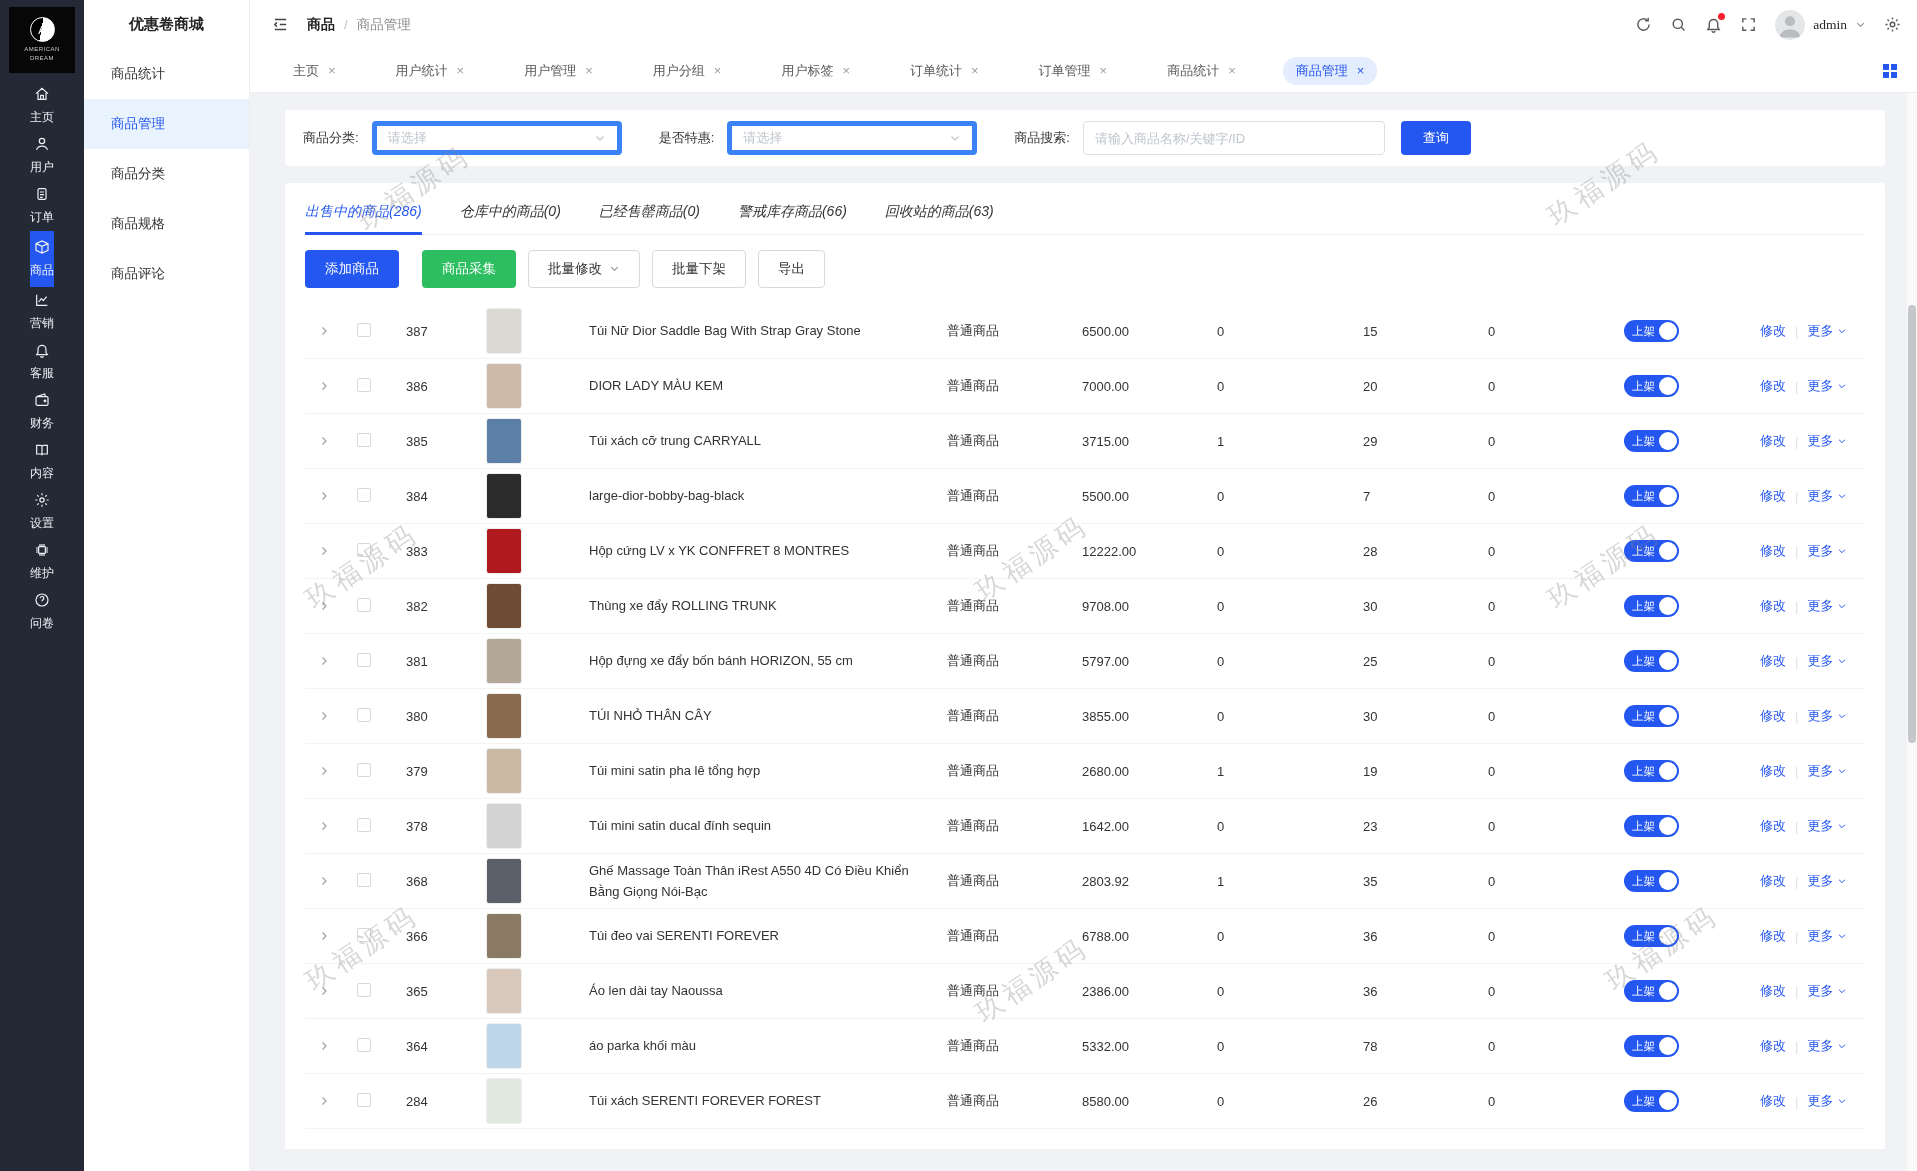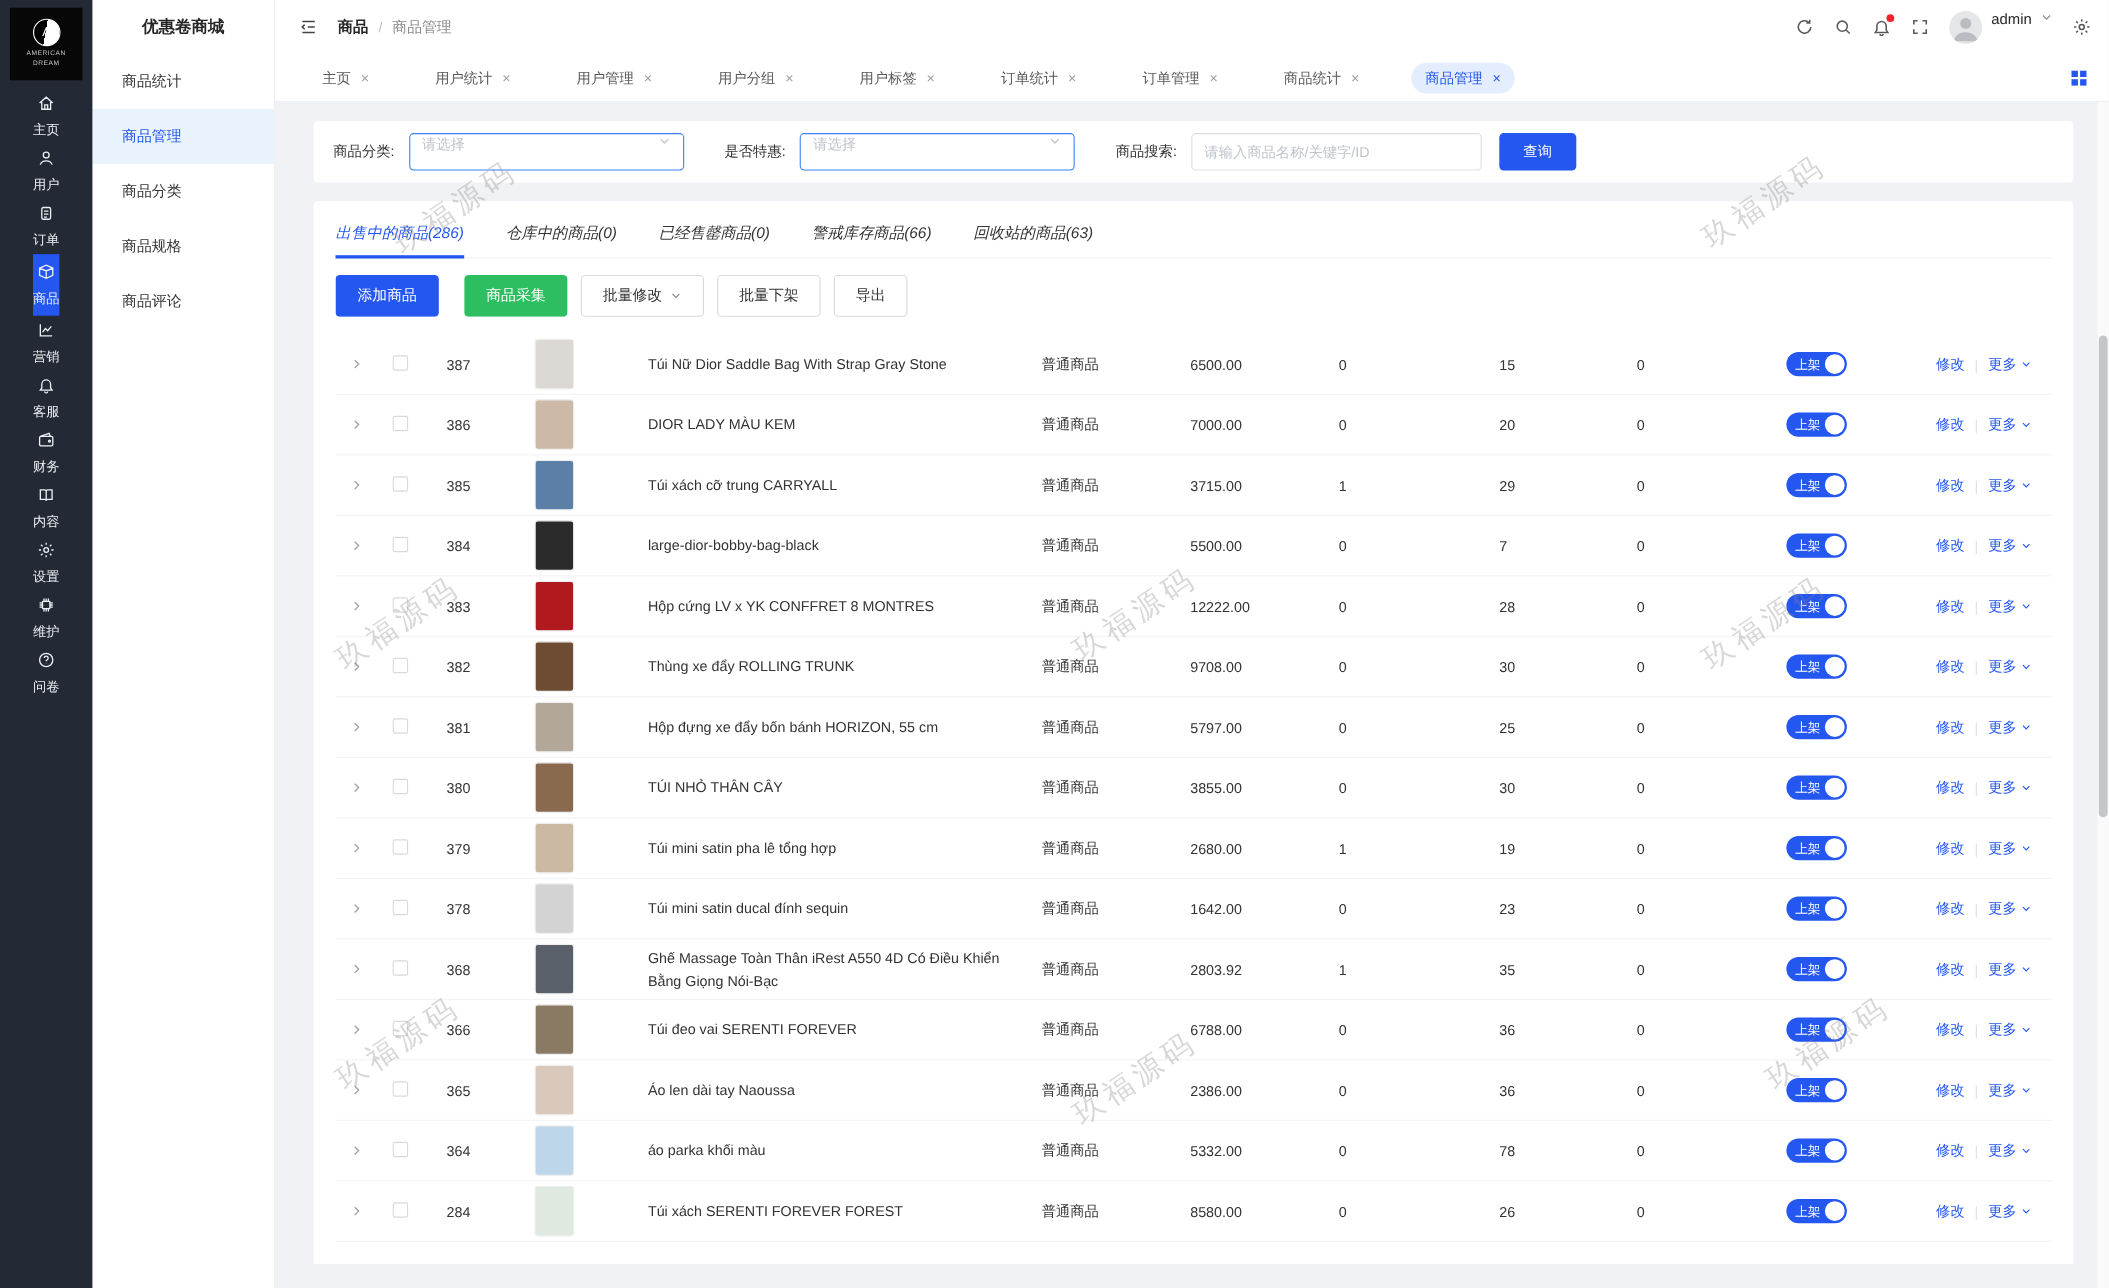--- a/index.html
+++ b/index.html
@@ -28,42 +28,42 @@
   .topbar-left { display:flex; align-items:center; }
   .fold { color:#444; margin-right:18px; display:flex; }
   .fold svg, .icon-btn svg { width:17px; height:17px; }
   .crumb-main { font-size:14px; font-weight:bold; color:#262626; }
   .crumb-sep { color:#bfbfbf; margin:0 9px; font-size:13px; }
   .crumb-sub { font-size:13.5px; color:#8c8c8c; }
   .topbar-right { display:flex; align-items:center; gap:18px; color:#595959; }
   .icon-btn { display:flex; cursor:pointer; }
   .bell-wrap { position:relative; }
   .bell-dot { position:absolute; top:-3px; right:-3px; width:7px; height:7px; border-radius:50%; background:#f5222d; }
-  .user-chip { display:flex; align-items:flex-start; gap:8px; cursor:pointer; }
+  .user-chip { display:flex; align-items:center; gap:8px; cursor:pointer;font-family:Liberation Serif, serif; }
   .avatar { width:30px; height:30px; border-radius:50%; background:#e4e6e8; overflow:hidden; }
   .admin-name { font-size:13.5px; color:#262626; }
   .chev { display:flex; color:#8c8c8c; }
   .chev svg { width:11px; height:11px; }
 
   
   .tabbar { height:44px; background:#fff; border-bottom:1px solid #ebedf0; display:flex; align-items:center; padding:0 20px 0 30px; gap:34px; }
   .tab { display:flex; align-items:center; gap:9px; font-size:13px; color:#595959; cursor:pointer; padding:5px 13px; border-radius:14px; white-space:nowrap; }
   .tab .x { color:#9aa0a6; font-size:13px; line-height:1; }
   .tab.active { background:#e3edfd; color:#2456f0; }
   .tab.active .x { color:#2456f0; }
   .tab-grid { margin-left:auto; display:flex; cursor:pointer; }
 
   .content { flex:1; padding:17px 32px 0 35px; overflow:hidden; }
 
   .filter-card { background:#fff; border-radius:4px; height:56px; display:flex; align-items:center; padding:0 18px; margin-bottom:17px; }
   .f-label { font-size:13px; color:#333; margin-right:13px; white-space:nowrap; }
-  .select { width:250px; height:34px; border:1px solid #3b82f6; border-radius:4px; display:flex; align-items:flex-start; justify-content:space-between; padding:0 11px; color:#bfc4cc; font-size:13px; background:#fff; cursor:pointer; }
+  .select { width:250px; height:34px; border:5px solid #3b82f6; border-radius:4px; display:flex; align-items:center; justify-content:space-between; padding:0 11px; color:#bfc4cc; font-size:13px; background:#fff; cursor:pointer; }
   .select svg { width:12px; height:12px; color:#c0c4cc; }
   .f-gap { width:37px; }
-  .search-input { width:264px; height:34px; border:1px solid #dcdfe6; border-radius:4px; padding:0 11px; font-size:13px; color:#333; outline:none; }
+  .search-input { width:302px; height:34px; border:1px solid #dcdfe6; border-radius:4px; padding:0 11px; font-size:13px; color:#333; outline:none; }
   .search-input::placeholder { color:#bfc4cc; }
   .query-btn { width:70px; height:34px; background:#2456f0; color:#fff; border:none; border-radius:4px; font-size:13px; margin-left:16px; cursor:pointer; }
 
   .table-card { background:#fff; border-radius:4px 4px 0 0; padding:0 20px 20px; min-height:952px; }
   .ptabs { display:flex; gap:38px; border-bottom:1px solid #f0f0f0; padding-top:5px; }
   .ptab { font-size:14px; color:#333; padding:15px 0 13px; cursor:pointer; position:relative; white-space:nowrap;font-style:italic; }
   .ptab.active { color:#2456f0; }
   .ptab.active::after { content:""; position:absolute; left:0; right:0; bottom:-1px; height:3px; background:#2456f0; }
 
   .actions-row { display:flex; gap:12px; margin-top:15px; }

